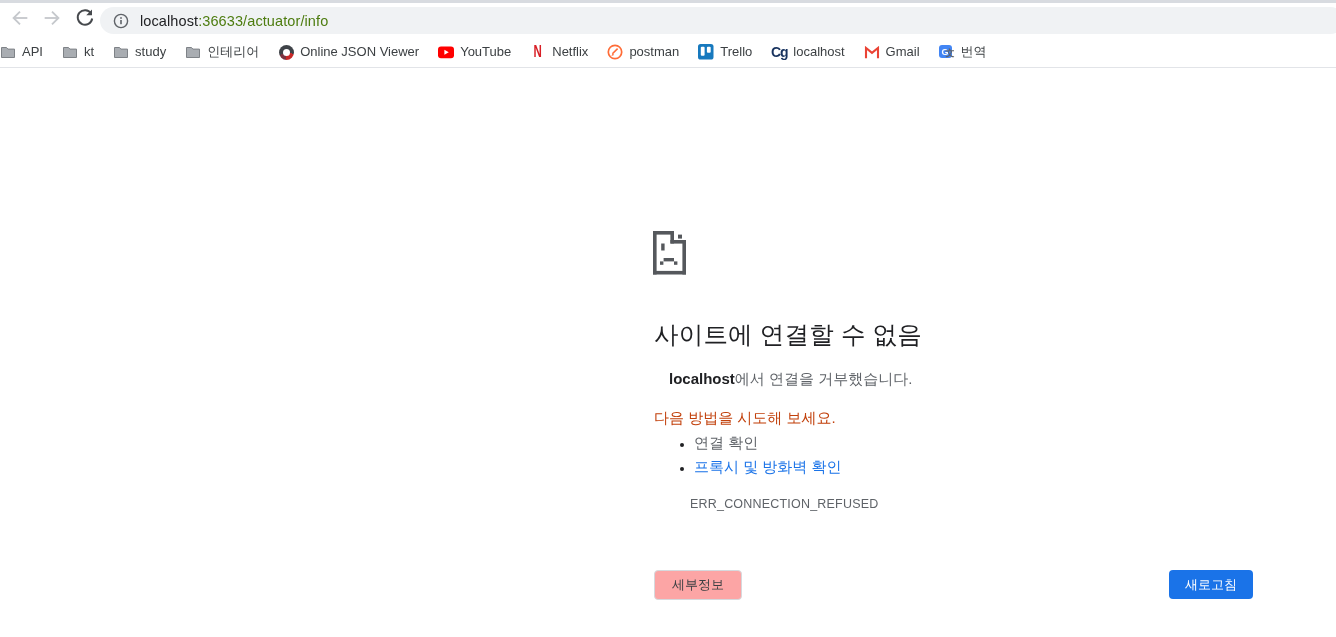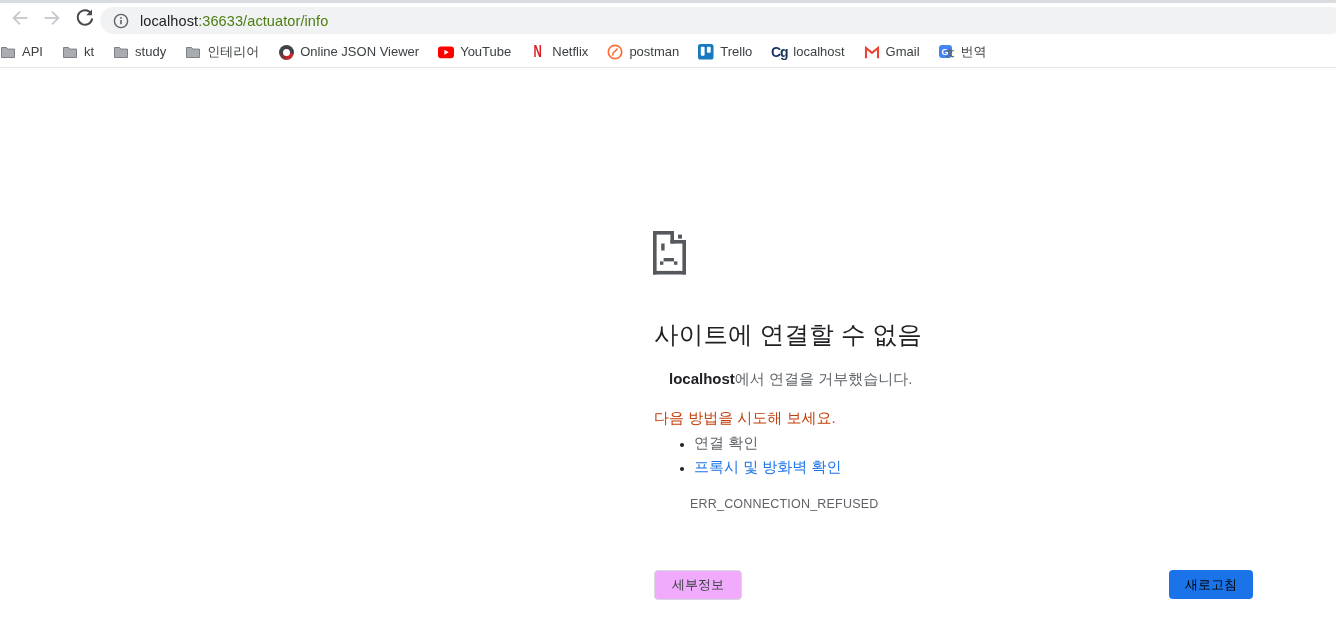--- a/index.html
+++ b/index.html
@@ -55,25 +55,25 @@
   .err-intro { position:absolute; left:654px; top:409px; width:620px;
                font-size:15px; color:#c2410c; }
   .err-list  { position:absolute; left:654px; top:431px; width:620px;
                font-size:15px; color:#5f6368; list-style:disc; padding-left:40px; }
   .err-list li { line-height:24px; }
   .err-list li::marker { color:#202124; font-size:12px; }
   .err-link  { color:#1a73e8; text-decoration:none; cursor:pointer; }
   .err-code  { position:absolute; left:654px; top:497px; font-size:12.5px; color:#5f6368; letter-spacing:.2px;margin-left:36px; }
 
   .btn-details { position:absolute; left:654px; top:570px; height:30px; padding:0 17px;
-                 background:#f0abfc; border:1px solid #d6d9dd; border-radius:4px;
+                 background:#fca5a5; border:1px solid #d6d9dd; border-radius:4px;
                  font-family:inherit; font-size:13px; font-weight:500; color:#3c4043; cursor:pointer; }
   .btn-reload  { position:absolute; right:83px; top:570px; height:29px; padding:0 16px;
                  background:#1a73e8; border:none; border-radius:4px;
-                 font-family:inherit; font-size:13px; font-weight:500; color:#000000; cursor:pointer;text-align:center; }
+                 font-family:inherit; font-size:13px; font-weight:500; color:#ffffff; cursor:pointer;text-align:center; }
 </style>
 </head>
 <body>
 
 <div class="top-strip"></div>
 
 <div class="toolbar">
   <div class="nav-btn nav-back">
     <span>
       <svg width="22" height="22" viewBox="0 0 24 24" fill="none" stroke="#c5c8cc" stroke-width="2">

